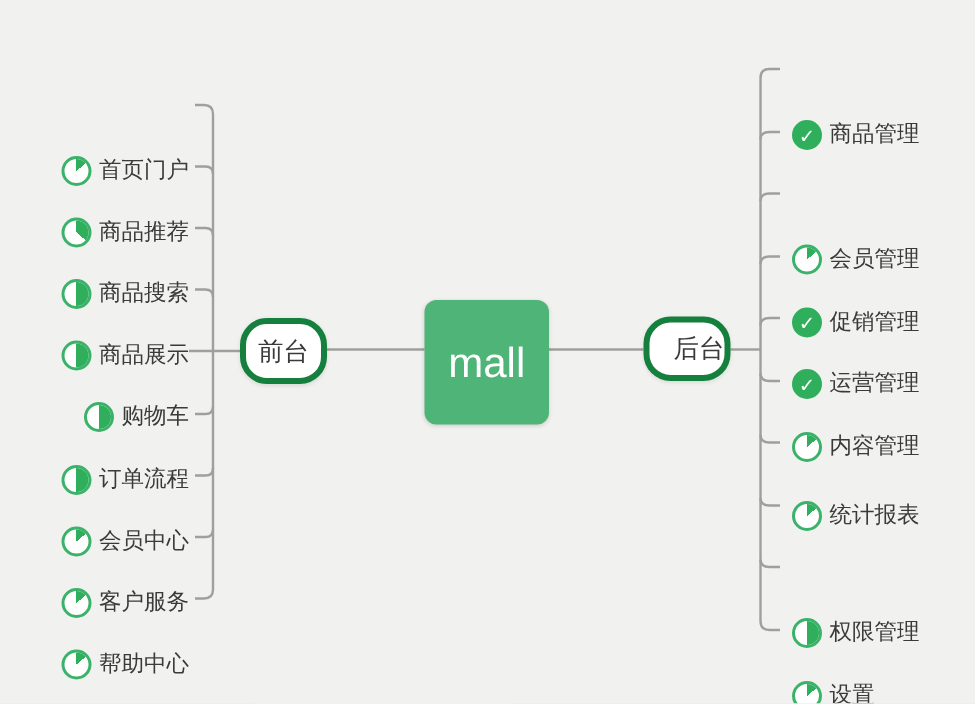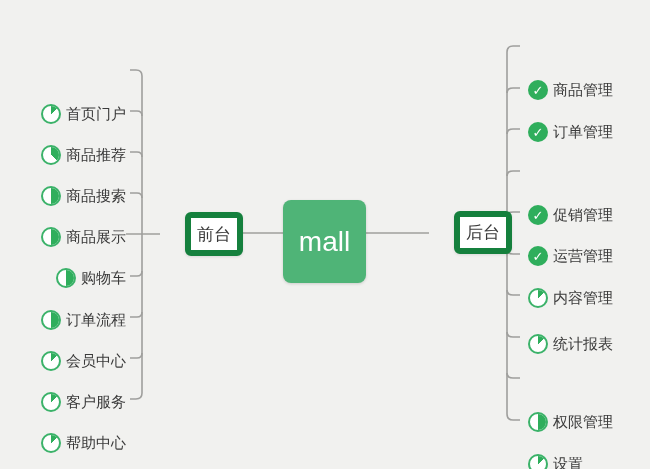--- a/index.html
+++ b/index.html
@@ -17,33 +17,33 @@
 
   
   .node {
     position:absolute;
     display:flex; align-items:center; justify-content:center;
     box-sizing:border-box;
     white-space:nowrap;
   }
   .node.sub {
     background:#ffffff;
-    border:6px solid #15803d;
-    border-radius:6px;
+    border:4px solid #15803d;
+    border-radius:18px;
     box-shadow:0 1px 3px rgba(0,0,0,0.10);
-    font-size:17px; color:#3a3a3a;margin-left:25px;
+    font-size:17px; color:#3a3a3a;
   }
   .node.root {
     border-radius:8px;
     box-shadow:0 1px 3px rgba(0,0,0,0.15);
     font-size:28px; color:#ffffff;
   }
   #node-root   { left:283px; top:200px; width:83px; height:83px; background:#4fb477; }
   #node-front  { left:160px; top:212px; width:58px; height:44px; }
-  #node-back   { left:429px; top:211px; width:58px; height:43px; }
+  #node-back   { left:429px; top:211px; width:58px; height:43px;justify-content:flex-end; }
 
   
   .topic {
     position:absolute;
     display:flex; align-items:center; gap:5px;
     transform:translateY(-50%);
     font-size:15px; color:#3a3a3a;
     white-space:nowrap;
     line-height:20px;
     margin-top:44px;
@@ -158,23 +158,23 @@
   </div>
   <div class="topic left" style="top:399px">
     <span class="ticon" data-icon="pie-1-8"></span>
     <span>帮助中心</span>
   </div>
 
   <div class="topic right" style="top:46px">
     <span class="ticon" data-icon="check"></span>
     <span>商品管理</span>
   </div>
-  <div class="topic right" style="top:88px">
-    <span class="ticon" data-icon="check"></span>
-    <span>订单管理</span>
+  <div class="topic right" style="top:129px">
+    <span class="ticon" data-icon="pie-1-8"></span>
+    <span>会员管理</span>
   </div>
   <div class="topic right" style="top:171px">
     <span class="ticon" data-icon="check"></span>
     <span>促销管理</span>
   </div>
   <div class="topic right" style="top:212px">
     <span class="ticon" data-icon="check"></span>
     <span>运营管理</span>
   </div>
   <div class="topic right" style="top:254px">

